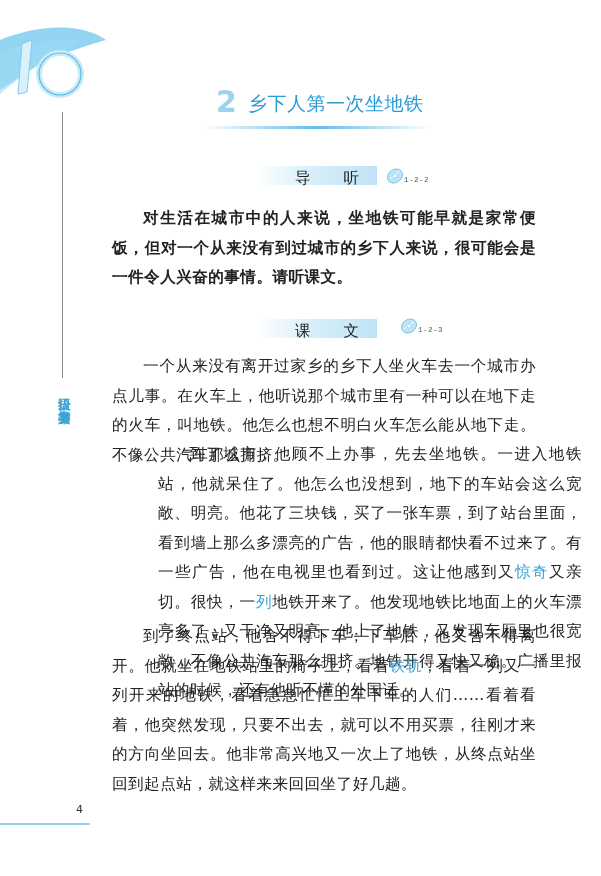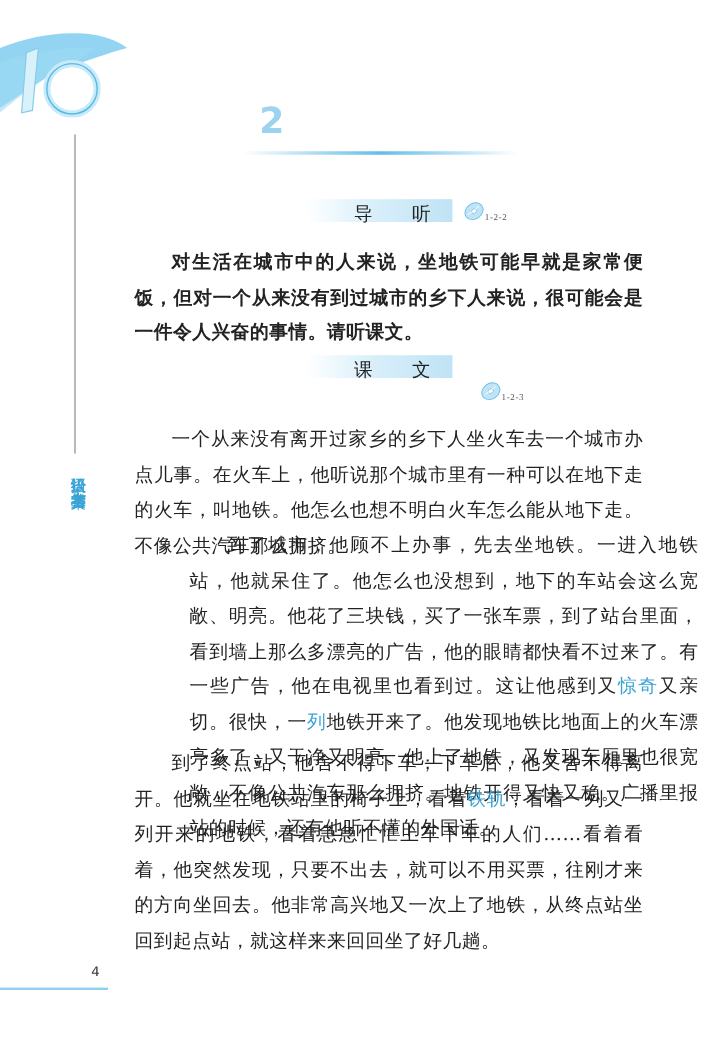--- a/index.html
+++ b/index.html
@@ -17,21 +17,21 @@
   .title-text { position:absolute; left:68px; top:6px; font-family:"DejaVu Sans","Liberation Sans",sans-serif;
                 font-size:19px; color:#2b9bd8; line-height:30px; letter-spacing:0.5px; }
   .title-underline { position:absolute; left:22px; top:44px; width:230px; height:3px; border-radius:2px;
                      background:linear-gradient(90deg, rgba(110,195,235,0) 0%, #63bde9 50%, rgba(110,195,235,0) 100%); }
   .sec-head { position:absolute; left:255px; height:19px; width:122px;
               background:linear-gradient(90deg, rgba(170,220,245,0) 0%, rgba(170,220,245,0.45) 45%, #bfe3f5 100%); }
   .sec-head .label { position:absolute; left:40px; top:0; font-family:"DejaVu Sans","Liberation Sans",sans-serif;
                      font-size:15.5px; color:#222; line-height:24px; letter-spacing:14px; }
   .audio { position:absolute; height:22px; width:70px; }
   .audio .disc { position:absolute; left:0; top:0; width:18px; height:18px; }
-  .audio .track { position:absolute; left:18px; top:9px; font-family:Liberation Serif, serif;
+  .audio .track { position:absolute; left:18px; top:9px; font-family:Liberation Mono, monospace;
                   font-size:7.5px; color:#555; letter-spacing:0.5px; }
   .para { position:absolute; left:112px; width:424px; font-size:15.6px; line-height:29.5px;
           text-indent:31px; letter-spacing:0.45px; text-align:justify; color:#222; }
   .hl { color:#3aa3d6; }
   .page-num { position:absolute; left:76px; top:803px; font-family:"DejaVu Sans","Liberation Sans",sans-serif;
               font-size:11px; color:#333; }
   .foot-line { position:absolute; left:0; top:823px; width:90px; height:2px; background:#8fd0ee; }
 </style>
 </head>
 <body>
@@ -49,38 +49,39 @@
 </div>
 
 <div class="vline-top"></div>
 
 <div class="side-label">
   <span>拾级汉语</span><span class="gap"></span><span>文本与参考答案</span>
 </div>
 
 <div class="title-wrap">
   <span class="title-num">2</span>
+  <span class="title-text">乡下人第一次坐地铁</span>
   <div class="title-underline"></div>
 </div>
 
 <div class="sec-head" style="top:166px;">
   <span class="label">导 听</span>
 </div>
 <div class="audio" style="left:386px; top:167px;">
   <svg class="disc" viewBox="0 0 18 18">
     <ellipse cx="9" cy="9" rx="8" ry="6.5" transform="rotate(-35 9 9)" fill="#bfe4f6" stroke="#6cbde6" stroke-width="0.8"></ellipse>
     <ellipse cx="9" cy="9" rx="2.2" ry="1.8" transform="rotate(-35 9 9)" fill="#ffffff" stroke="#6cbde6" stroke-width="0.6"></ellipse>
     <path d="M4 12 L13 5" stroke="#ffffff" stroke-width="0.8"></path>
   </svg>
   <span class="track">1-2-2</span>
 </div>
 
 <div class="para" style="top:203px;font-weight:bold;">对生活在城市中的人来说，坐地铁可能早就是家常便饭，但对一个从来没有到过城市的乡下人来说，很可能会是一件令人兴奋的事情。请听课文。</div>
 
-<div class="sec-head" style="top:296px;">
+<div class="sec-head" style="top:319px;">
   <span class="label">课 文</span>
 </div>
 <div class="audio" style="left:400px; top:317px;">
   <svg class="disc" viewBox="0 0 18 18">
     <ellipse cx="9" cy="9" rx="8" ry="6.5" transform="rotate(-35 9 9)" fill="#bfe4f6" stroke="#6cbde6" stroke-width="0.8"></ellipse>
     <ellipse cx="9" cy="9" rx="2.2" ry="1.8" transform="rotate(-35 9 9)" fill="#ffffff" stroke="#6cbde6" stroke-width="0.6"></ellipse>
     <path d="M4 12 L13 5" stroke="#ffffff" stroke-width="0.8"></path>
   </svg>
   <span class="track">1-2-3</span>
 </div>

